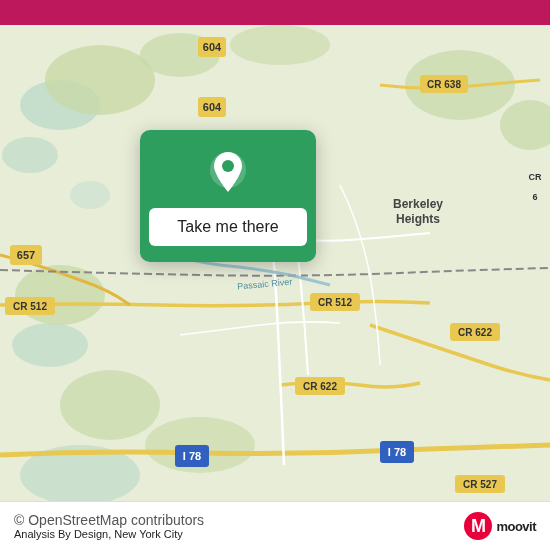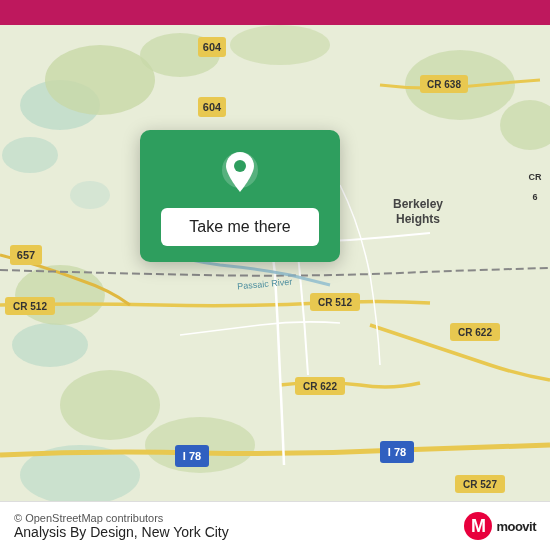--- a/index.html
+++ b/index.html
@@ -25,21 +25,21 @@
       position: absolute;
       top: 0; left: 0;
       width: 100%; height: 100%;
     }
 
     
     #popup-card {
       position: absolute;
       top: 130px;
       left: 140px;
-      width: 200px;
+      width: 176px;
       background: #2e9e5e;
       border-radius: 10px;
       display: flex;
       flex-direction: column;
       align-items: center;
       padding: 18px 20px 16px 20px;
       box-shadow: 0 4px 18px rgba(0,0,0,0.25);
       z-index: 10;
     }
 
@@ -75,26 +75,26 @@
       z-index: 20;
       border-top: 1px solid #ddd;
     }
 
     #bottom-left {
       display: flex;
       flex-direction: column;
     }
 
     #osm-credit {
+      font-size: 14px;
+      color: #555;
+    }
+
+    #location-title {
       font-size: 11px;
-      color: #555;
-    }
-
-    #location-title {
-      font-size: 14px;
       color: #222;
       font-weight: 400;
     }
 
     #moovit-logo {
       display: flex;
       align-items: center;
       gap: 4px;
     }
 

